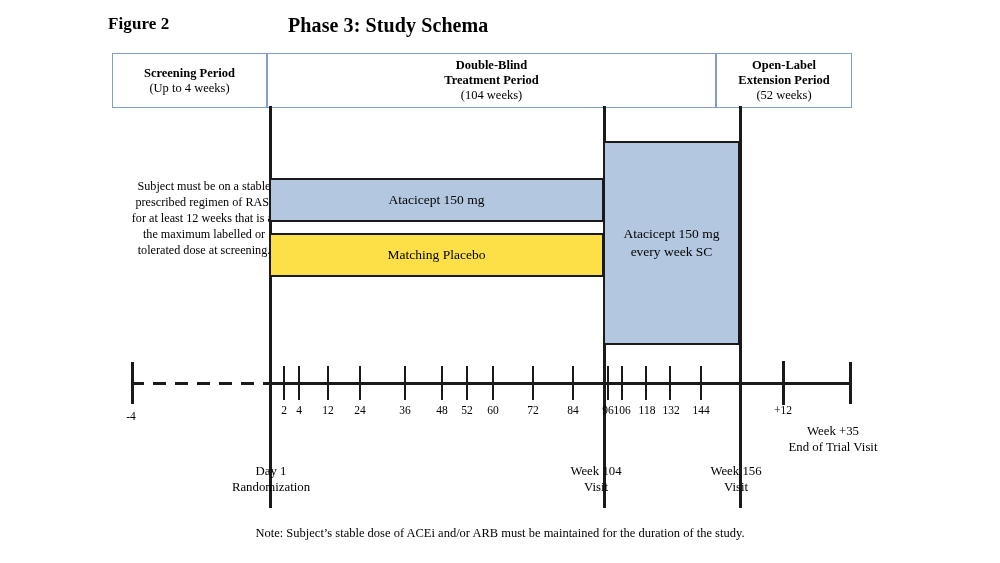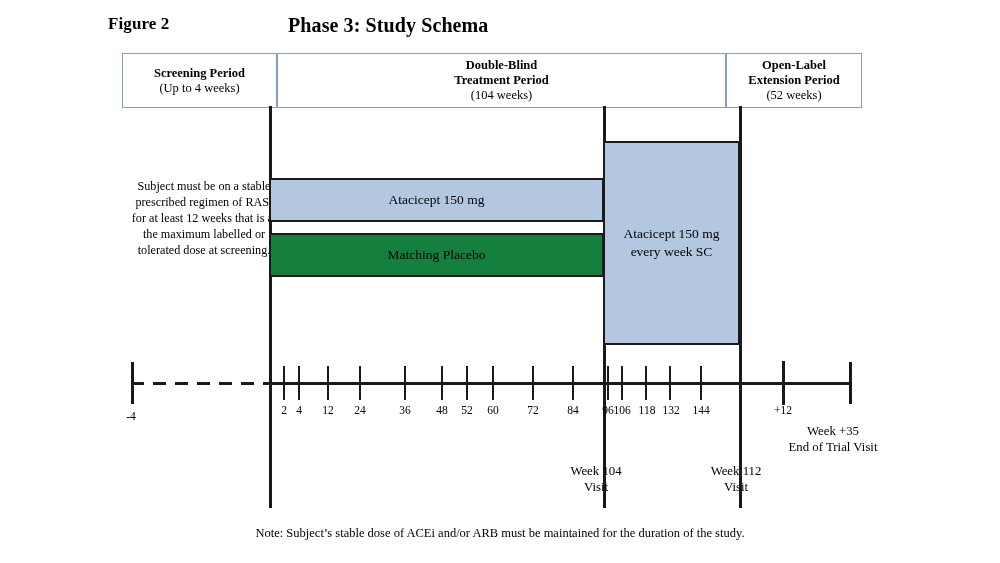--- a/index.html
+++ b/index.html
@@ -12,21 +12,21 @@
     position:relative;
   }
   #figure-root{position:relative;width:1000px;height:563px;}
 
   
   .title-row{position:absolute;left:0;top:14px;width:1000px;height:26px;}
   .fig-label{position:absolute;left:108px;top:0;font-size:17px;font-weight:bold;letter-spacing:.1px;}
   .fig-title{position:absolute;left:288px;top:0;font-size:20px;font-weight:bold;letter-spacing:.1px;}
 
   
-  .phase-bar{position:absolute;left:122px;top:53px;height:55px;width:736px;font-family:Liberation Serif, serif;}
+  .phase-bar{position:absolute;left:112px;top:53px;height:55px;width:736px;font-family:Liberation Serif, serif;}
   .phase-box{
     position:absolute;top:0;height:100%;
     box-sizing:border-box;
     border:1px solid #7f9fc4;
     background:#ffffff;
     display:flex;flex-direction:column;align-items:center;justify-content:center;
     text-align:center;line-height:1.18;
   }
   .phase-box .l1{font-size:12.5px;font-weight:bold;}
   .phase-box .l2{font-size:12.5px;font-weight:bold;}
@@ -49,21 +49,21 @@
   }
 
   
   .arm{
     position:absolute;box-sizing:border-box;
     border:2px solid #1a1a1a;
     display:flex;align-items:center;justify-content:center;
     font-size:13.5px;
   }
   #arm-atacicept{left:269px;top:178px;width:335px;height:44px;background:#b4c7e0;}
-  #arm-placebo{left:269px;top:233px;width:335px;height:44px;background:#15803d;}
+  #arm-placebo{left:269px;top:233px;width:335px;height:44px;background:#fde047;}
 
   
   #ole-block{
     position:absolute;left:603px;top:141px;width:137px;height:204px;
     box-sizing:border-box;border:2px solid #1a1a1a;background:#b4c7e0;
     display:flex;align-items:center;justify-content:center;text-align:center;
     font-size:13.5px;line-height:1.34;
   }
 
   
@@ -172,28 +172,32 @@
     <div class="tick-label" style="left:493px;">60</div>
     <div class="tick-label" style="left:533px;">72</div>
     <div class="tick-label" style="left:573px;">84</div>
     <div class="tick-label" style="left:608px;">96</div>
     <div class="tick-label" style="left:622px;">106</div>
     <div class="tick-label" style="left:647px;">118</div>
     <div class="tick-label" style="left:671px;">132</div>
     <div class="tick-label" style="left:701px;text-align:right;">144</div>
     <div class="tick-label" style="left:783px;">+12</div>
 
+    <div class="milestone" style="left:271px;top:463px;">
+      <div>Day 1</div>
+      <div>Randomization</div>
+    </div>
 
     <div class="milestone" style="left:596px;top:463px;">
       <div>Week 104</div>
       <div>Visit</div>
     </div>
 
     <div class="milestone" style="left:736px;top:463px;">
-      <div>Week 112</div>
+      <div>Week 156</div>
       <div>Visit</div>
     </div>
 
     <div class="milestone" style="left:833px;top:423px;">
       <div>Week +35</div>
       <div>End of Trial Visit</div>
     </div>
   </div>
 
   <div id="footnote">Note: Subject’s stable dose of ACEi and/or ARB must be maintained for the duration of the study.</div>

